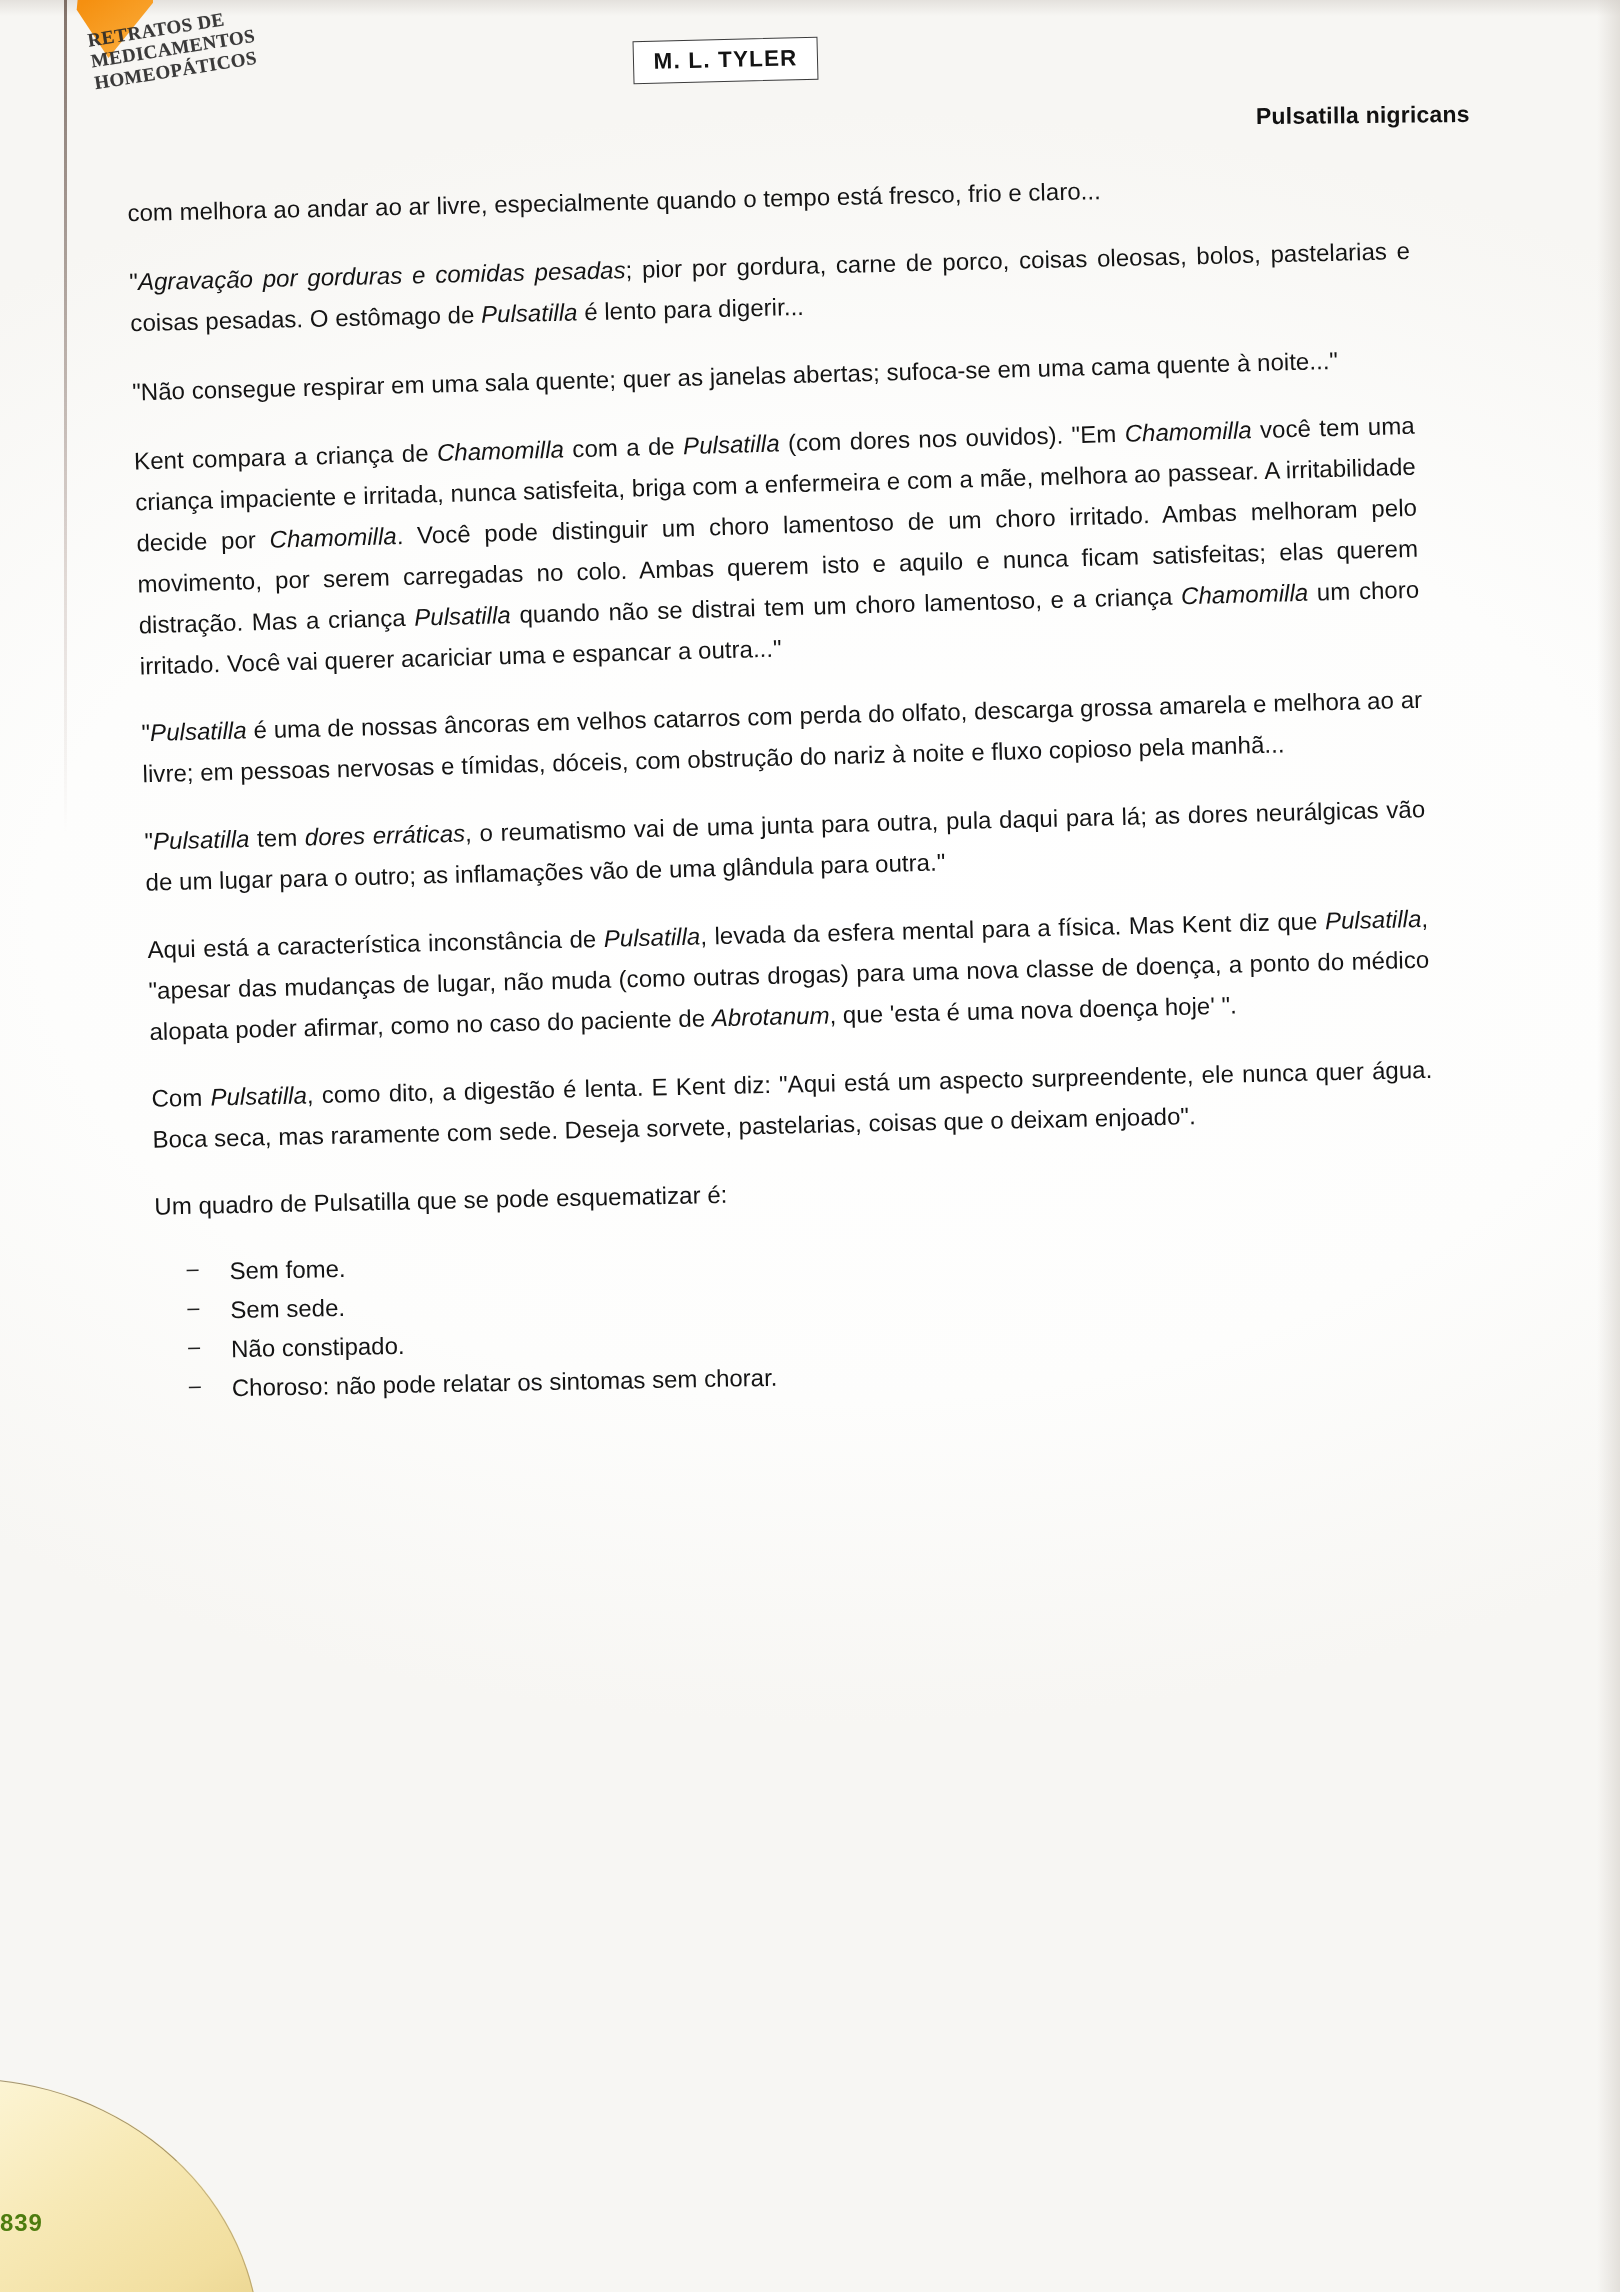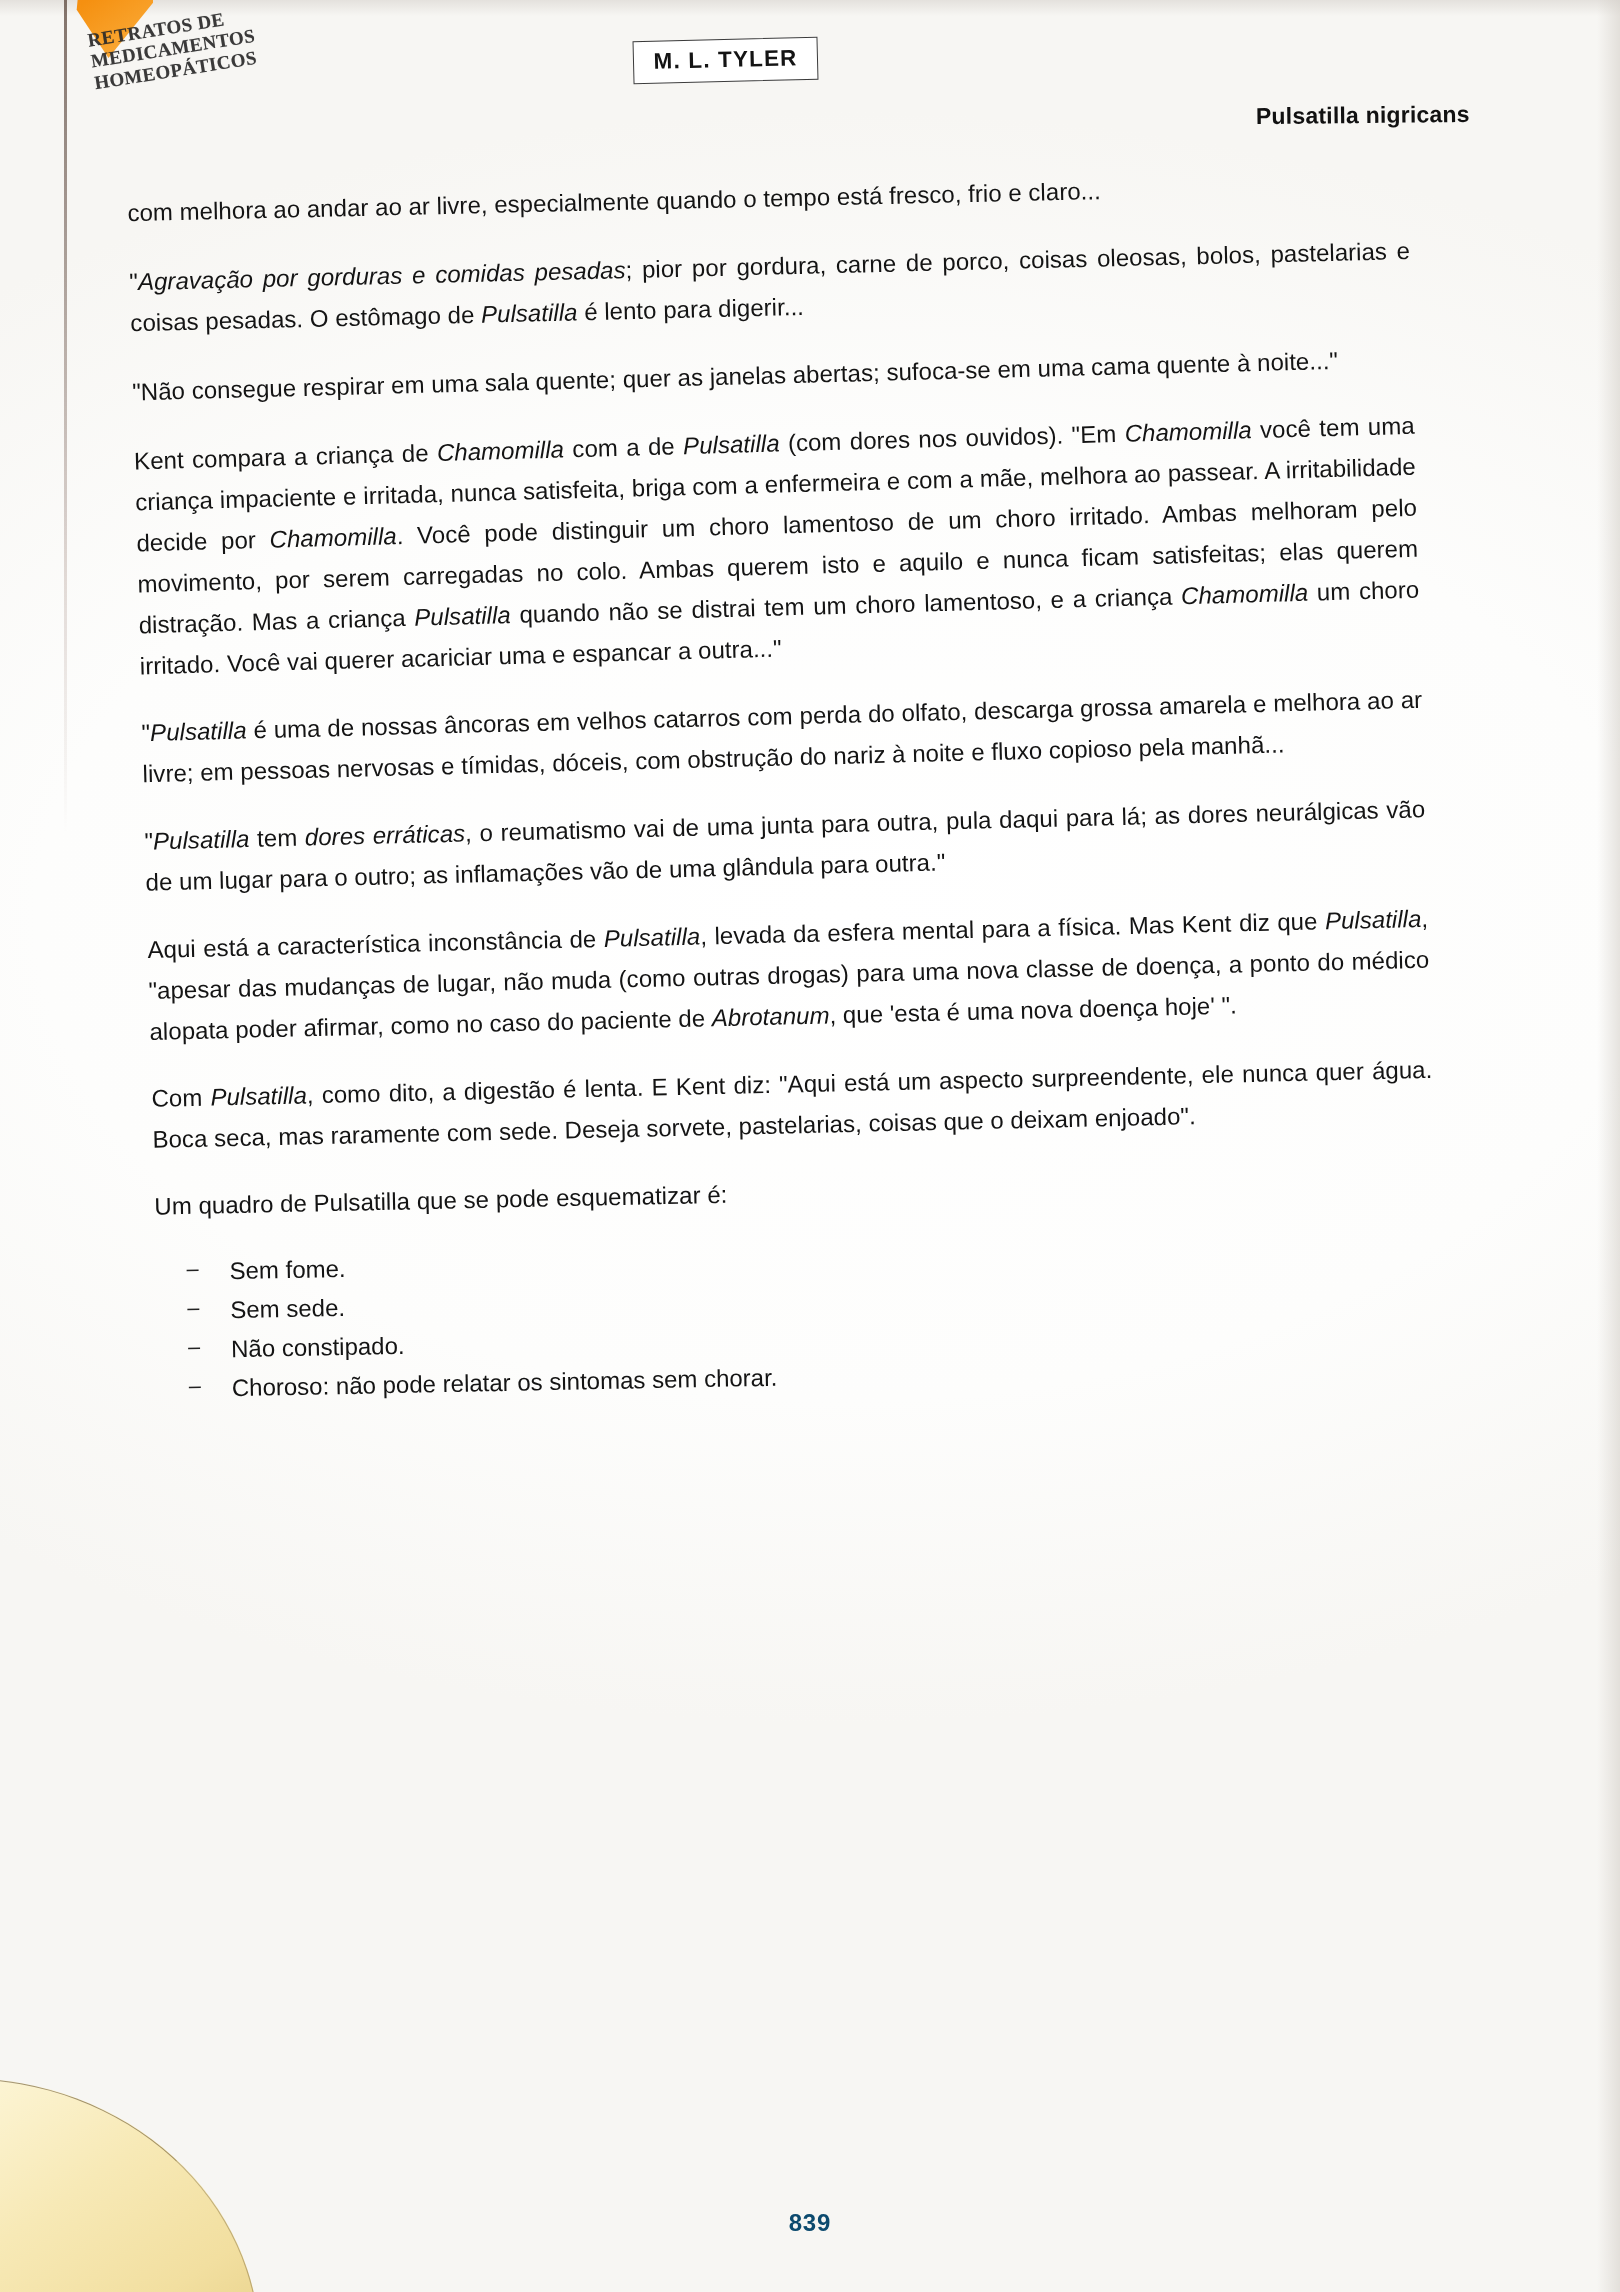--- a/index.html
+++ b/index.html
@@ -174,25 +174,25 @@
     top: -1.8px;
     font-size: 21.5px;
     color: #222222;
   }
 
   .page-number {
     position: absolute;
     left: 0;
     right: 0;
     bottom: 56px;
-    text-align: center;
+    text-align: left;
     font-weight: 700;
     font-size: 24px;
     letter-spacing: 0.9px;
-    color: #0c4a6e;
+    color: #4d7c0f;
   }
 </style>
 </head>
 <body>
 
 <div class="page-surface"></div>
 <div class="edge-shadow-top"></div>
 <div class="edge-shadow-right"></div>
 <div class="corner-orange"></div>
 <div class="scan-line-left"></div>

